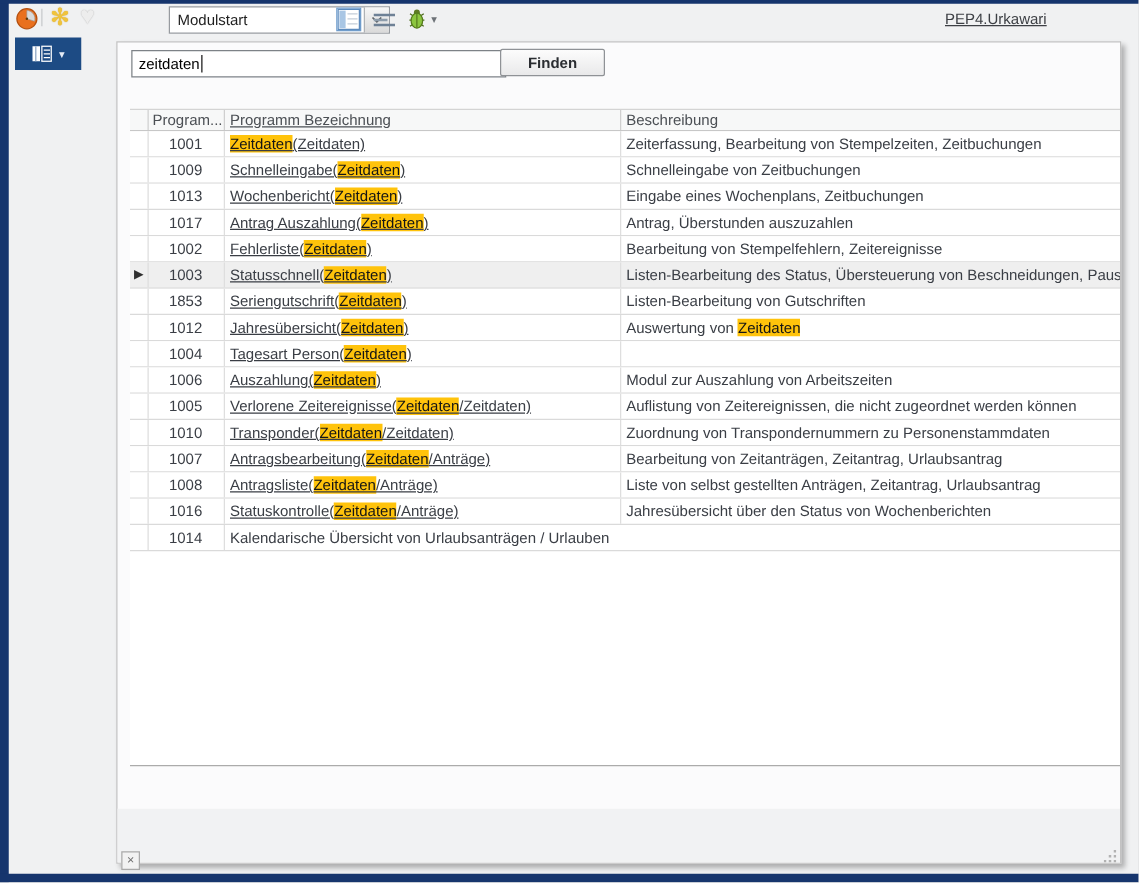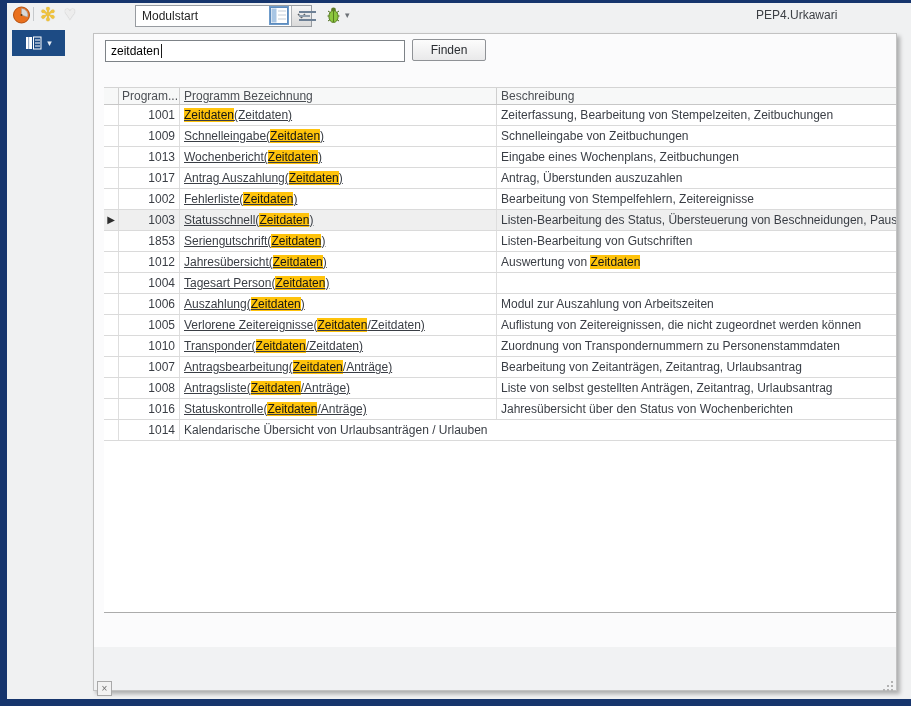--- a/index.html
+++ b/index.html
@@ -26,21 +26,21 @@
   .combobox .cb-text{flex:1;padding-left:6px;font-size:12px;color:#1f1f1f;}
   .cb-btn{
     width:20px;height:20px;border-left:1px solid #aeb2b6;
     background:linear-gradient(#f6f6f6,#dadada);
     display:flex;align-items:center;justify-content:center;color:#5c6166;font-size:10px;
   }
   .icon-panelview{left:269px;top:6px;width:20px;height:19px;border:1px solid #6f9ccb;background:#eaf2fb;}
   .icon-lines{left:297px;top:7px;width:21px;height:17px;}
   .icon-bug{left:325px;top:5px;width:17px;height:19px;}
   .bug-caret{position:absolute;left:345px;top:10px;font-size:9px;color:#6d7277;}
-  .app-title{position:absolute;left:756px;top:8px;font-size:12px;color:#3c3f44;}
+  .app-title{position:absolute;left:756px;top:8px;font-size:12px;color:#3c3f44;text-decoration:underline;}
 
   
   .menu-btn{
     position:absolute;left:12px;top:30px;width:53px;height:26px;background:#1d4b84;
     display:flex;align-items:center;justify-content:center;gap:4px;cursor:pointer;
   }
   .menu-btn .caret{color:#e6ecf5;font-size:9px;}
 
   
   .panel{
@@ -51,39 +51,39 @@
     position:absolute;left:11px;top:6px;width:300px;height:22px;background:#fff;
     border:1px solid #7d8287;display:flex;align-items:center;padding-left:5px;font-size:12px;color:#000;
   }
   .caret-bar{display:inline-block;width:1px;height:14px;background:#1a1a1a;margin-left:1px;}
   .btn{
     position:absolute;height:22px;border:1px solid #8f9296;border-radius:2px;
     background:linear-gradient(#fcfcfc,#e9e9ea);font-size:12px;color:#2a2d31;
     display:flex;align-items:center;justify-content:center;cursor:pointer;
     font-family:"Liberation Sans",sans-serif;
   }
-  .btn-finden{left:318px;top:5px;width:74px;}
+  .btn-finden{left:306px;top:5px;width:84px;font-weight:bold;}
 
   
   .grid{
     position:absolute;left:10px;top:53px;right:0;height:526px;background:#fff;
     border-top:1px solid #d4d4d4;border-bottom:1px solid #ababab;overflow:hidden;
   }
   .grid-header{display:flex;height:17px;background:#f7f8f8;border-bottom:1px solid #c7c7c7;}
   .gh{font-size:12px;color:#4b4f54;line-height:16px;border-right:1px solid #cfcfcf;
       white-space:nowrap;overflow:hidden;}
   .col-gutter{width:15px;flex:none;}
   .col-num{width:61px;flex:none;padding:0 4px 0 3px;}
   .col-name{width:317px;flex:none;padding-left:4px;text-decoration:underline;}
   .col-desc{flex:1;padding-left:4px;border-right:none;}
   .grow{display:flex;height:21px;border-bottom:1px solid #dadada;background:#fff;}
   .grow.selected{background:#efefef;}
   .gc{font-size:12px;line-height:20px;color:#3a3e45;border-right:1px solid #dedede;
       white-space:nowrap;overflow:hidden;}
-  .gc.col-num{text-align:right;}
+  .gc.col-num{text-align:center;}
   .gc.col-desc{border-right:none;}
   .rowarrow{display:block;text-align:center;font-size:10px;line-height:20px;color:#2e2e2e;}
   .hl{background:#ffc30b;color:#151515;}
 
   .bottom-strip{position:absolute;left:0;right:0;top:613px;bottom:0;background:#f1f2f3;}
   .grip{position:absolute;right:3px;bottom:3px;width:10px;height:10px;cursor:se-resize;}
 
   .close-x{
     position:absolute;left:97px;top:681px;width:15px;height:15px;z-index:20;
     border:1px solid #a9a9a9;background:#f2f2f2;color:#6f6f6f;font-size:10px;line-height:13px;

